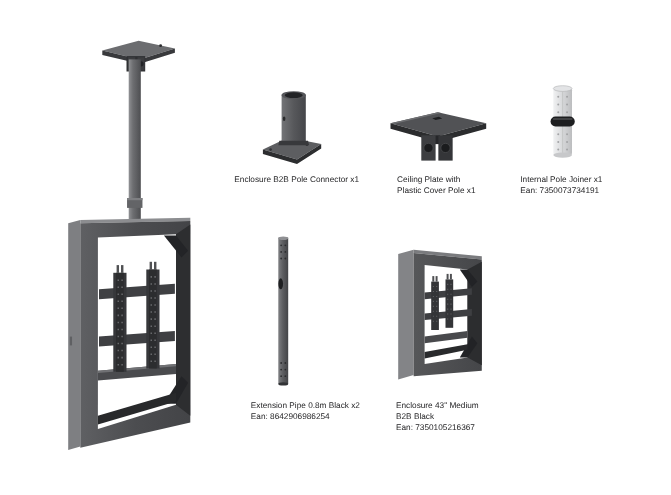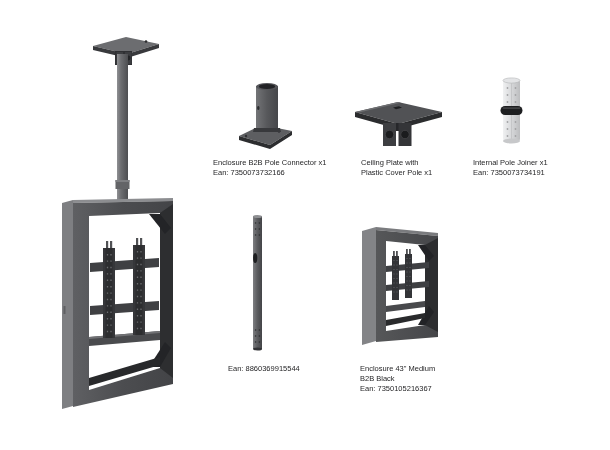--- a/index.html
+++ b/index.html
@@ -219,35 +219,35 @@
       <rect x="50" y="32" width="7" height="44" fill="#333437"></rect>
       <line x1="39" y1="38" x2="39" y2="74" stroke="#606164" stroke-width="1" stroke-dasharray="1 3.5"></line>
       <line x1="42" y1="38" x2="42" y2="74" stroke="#606164" stroke-width="1" stroke-dasharray="1 3.5"></line>
       <line x1="52" y1="36" x2="52" y2="72" stroke="#606164" stroke-width="1" stroke-dasharray="1 3.5"></line>
       <line x1="55" y1="36" x2="55" y2="72" stroke="#606164" stroke-width="1" stroke-dasharray="1 3.5"></line>
     </g>
   </svg>
 
   <div id="lbl-connector" class="label">
     <span class="name">Enclosure B2B Pole Connector x1</span>
-    <span class="ean">Ean: 7350073732166</span>
   </div>
 
   <div id="lbl-ceilplate" class="label">
     <span class="name">Ceiling Plate with
 Plastic Cover Pole x1</span>
   </div>
 
   <div id="lbl-joiner" class="label">
     <span class="name">Internal Pole Joiner x1</span>
     <span class="ean">Ean: 7350073734191</span>
   </div>
 
   <div id="lbl-pipe" class="label">
-    <span class="ean">Ean: 8860369915544</span>
+    <span class="name">Extension Pipe 0.8m Black x2</span>
+    <span class="ean">Ean: 8642906986254</span>
   </div>
 
   <div id="lbl-smallenc" class="label">
     <span class="name">Enclosure 43" Medium
 B2B Black</span>
     <span class="ean">Ean: 7350105216367</span>
   </div>
 
 </div>
 

